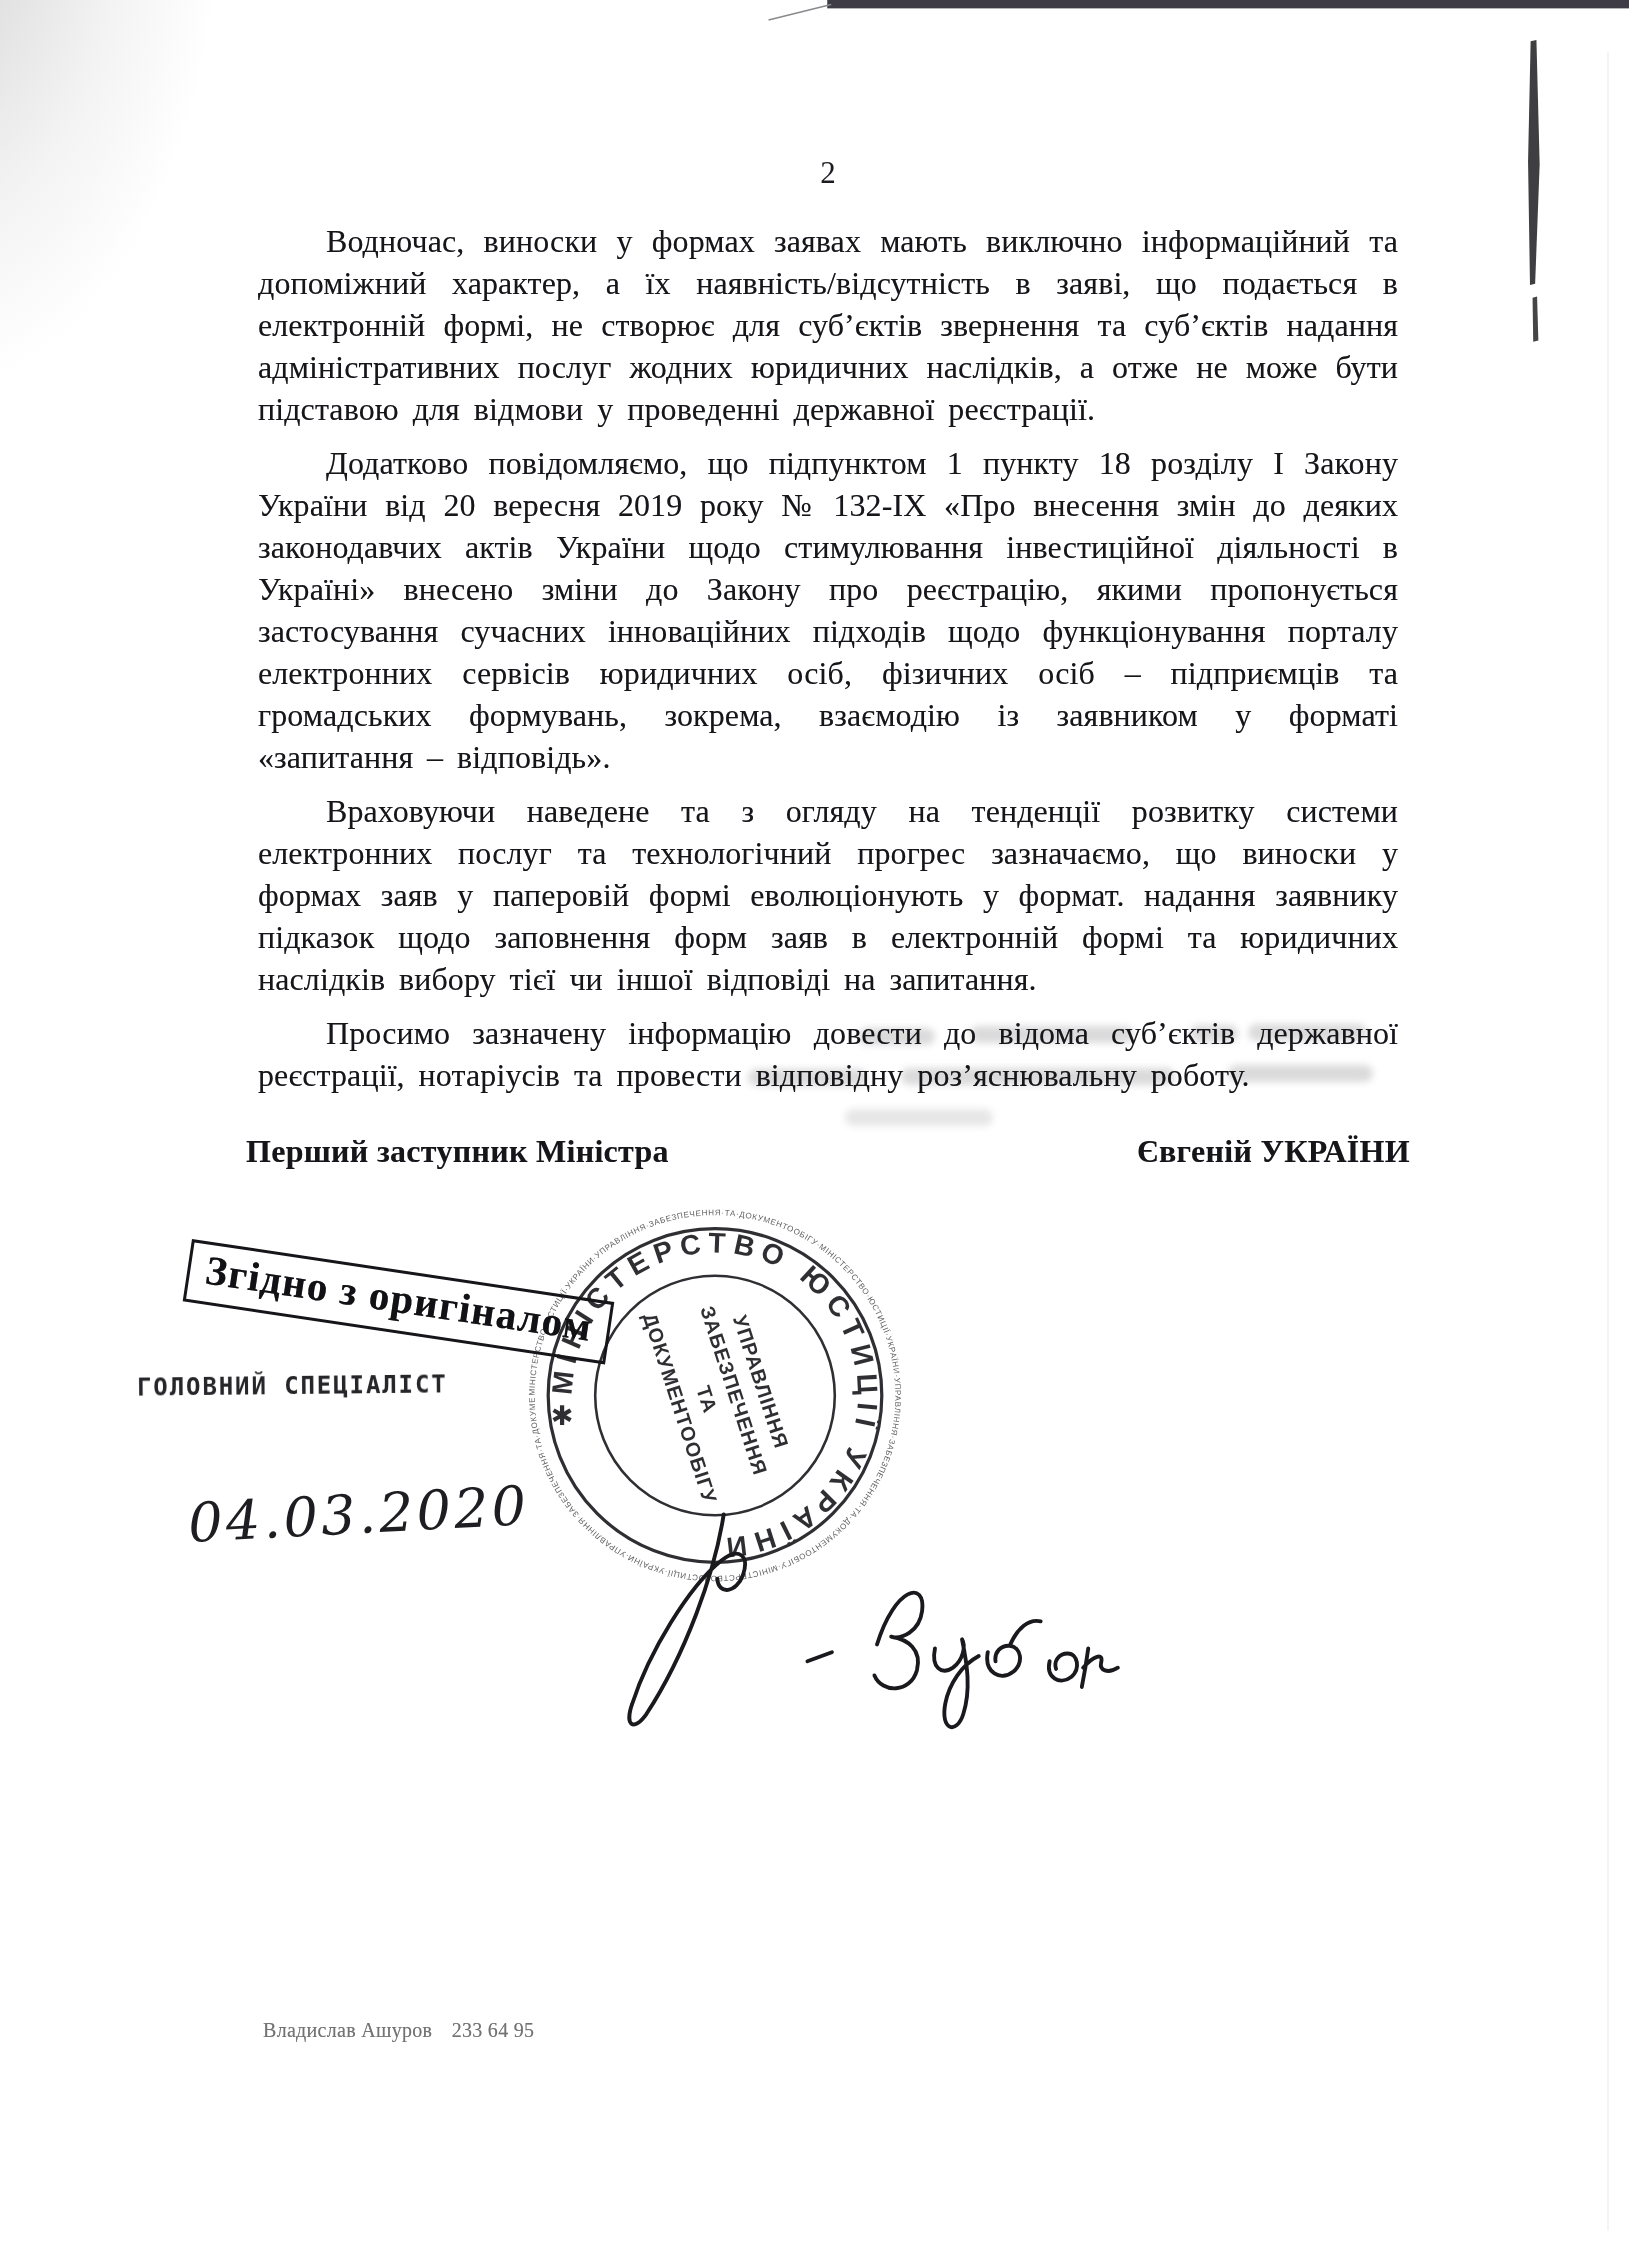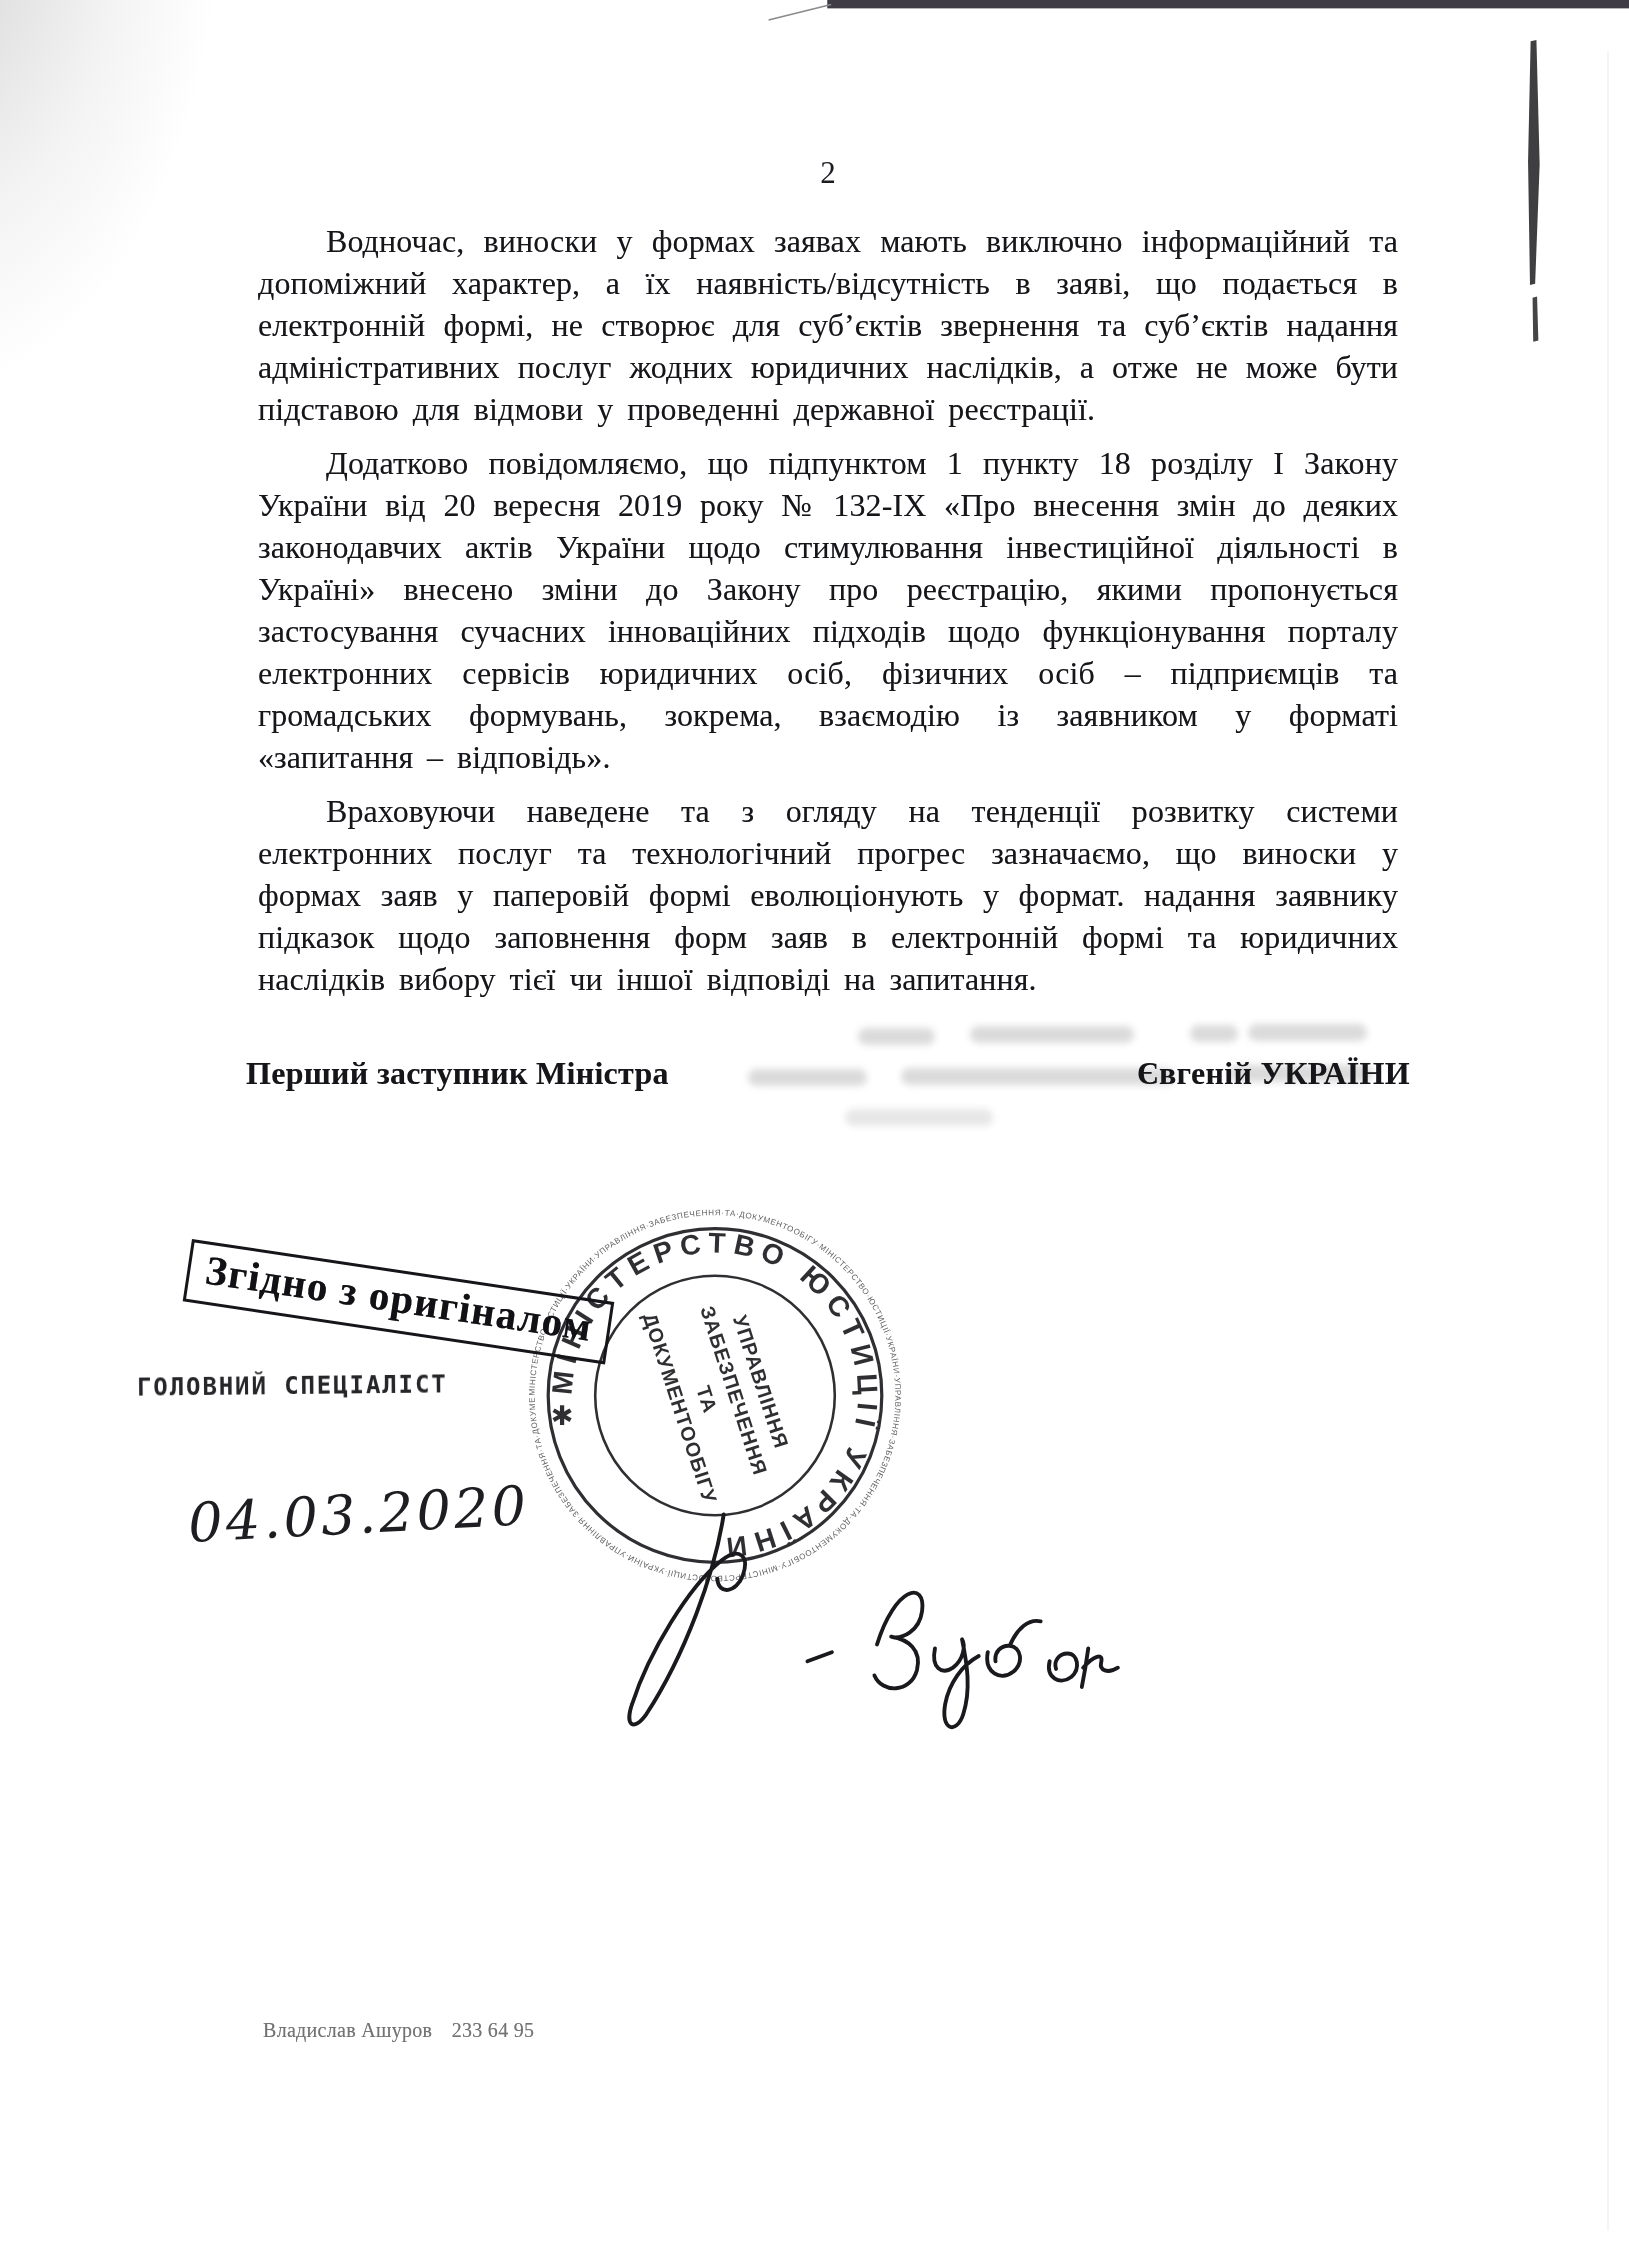--- a/index.html
+++ b/index.html
@@ -21,21 +21,21 @@
     margin:0 0 30px 0; color:#1b1b22;
   }
   p.body {
     margin:12px; font-size:32px; line-height:42px;
     text-align:justify; text-indent:68px; word-spacing:5.8px;
     letter-spacing:0.1px;
     text-shadow:0 0 0.6px rgba(10,10,14,0.35);
   }
   .sig-row {
     display:flex; justify-content:space-between; align-items:baseline;
-    margin-top:55px; font-weight:bold; font-size:32px; letter-spacing:0.3px;
+    margin-top:37px; font-weight:bold; font-size:32px; letter-spacing:0.3px;
     text-shadow:0 0 0.6px rgba(10,10,14,0.3);
   }
   
   .smudge {
     position:absolute; height:17px; border-radius:8.4px;
     background:#a9a9a9; filter:blur(3.9px); opacity:0.42; pointer-events:none;
   }
   .smudge.light { opacity:0.28; }
   
   .copy-stamp {
@@ -89,20 +89,21 @@
   <div class="smudge" style="left:748px; top:1069px; width:119px;"></div>
   <div class="smudge" style="left:901px; top:1068px; width:274px;"></div>
   <div class="smudge" style="left:1228px; top:1065px; width:145px;"></div>
   <div class="smudge light" style="left:845px; top:1109px; width:148px;"></div>
 
   <div class="content">
     <div class="pagenum">2</div>
     <p class="body">Водночас, виноски у формах заявах мають виключно інформаційний та допоміжний характер, а їх наявність/відсутність в заяві, що подається в електронній формі, не створює для суб’єктів звернення та суб’єктів надання адміністративних послуг жодних юридичних наслідків, а отже не може бути підставою для відмови у проведенні державної реєстрації.</p>
     <p class="body">Додатково повідомляємо, що підпунктом 1 пункту 18 розділу І Закону України від 20 вересня 2019 року № 132-ІХ «Про внесення змін до деяких законодавчих актів України щодо стимулювання інвестиційної діяльності в Україні» внесено зміни до Закону про реєстрацію, якими пропонується застосування сучасних інноваційних підходів щодо функціонування порталу електронних сервісів юридичних осіб, фізичних осіб – підприємців та громадських формувань, зокрема, взаємодію із заявником у форматі «запитання – відповідь».</p>
     <p class="body">Враховуючи наведене та з огляду на тенденції розвитку системи електронних послуг та технологічний прогрес зазначаємо, що виноски у формах заяв у паперовій формі еволюціонують у формат. надання заявнику підказок щодо заповнення форм заяв в електронній формі та юридичних наслідків вибору тієї чи іншої відповіді на запитання.</p>
+    <p class="body">Просимо зазначену інформацію довести до відома суб’єктів державної реєстрації, нотаріусів та провести відповідну роз’яснювальну роботу.</p>
     <div class="sig-row">
       <span>Перший заступник Міністра</span>
       <span>Євгеній УКРАЇНИ</span>
     </div>
   </div>
 
   <svg class="round-stamp" width="380" height="389" viewBox="0 0 590 604">
     <defs>
       <path id="microPath" d="M 15,302 A 280,280 0 1 1 575,302 A 280,280 0 1 1 15,302"></path>
       <path id="ringPath" d="M 73,302 A 222,222 0 1 1 517,302 A 222,222 0 1 1 73,302"></path>

